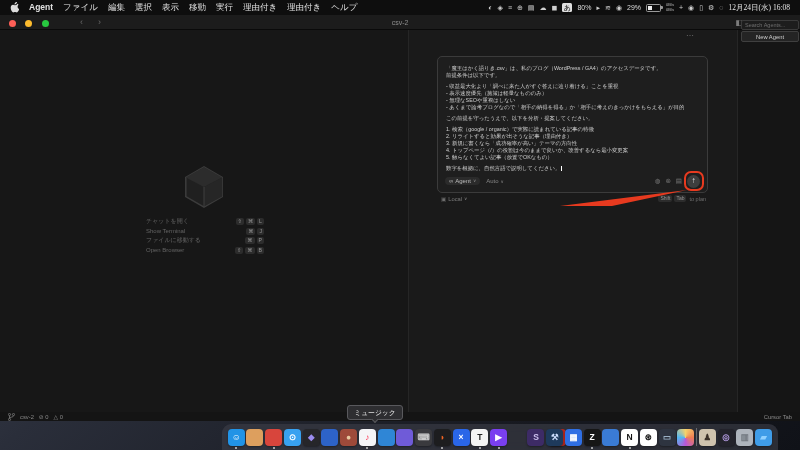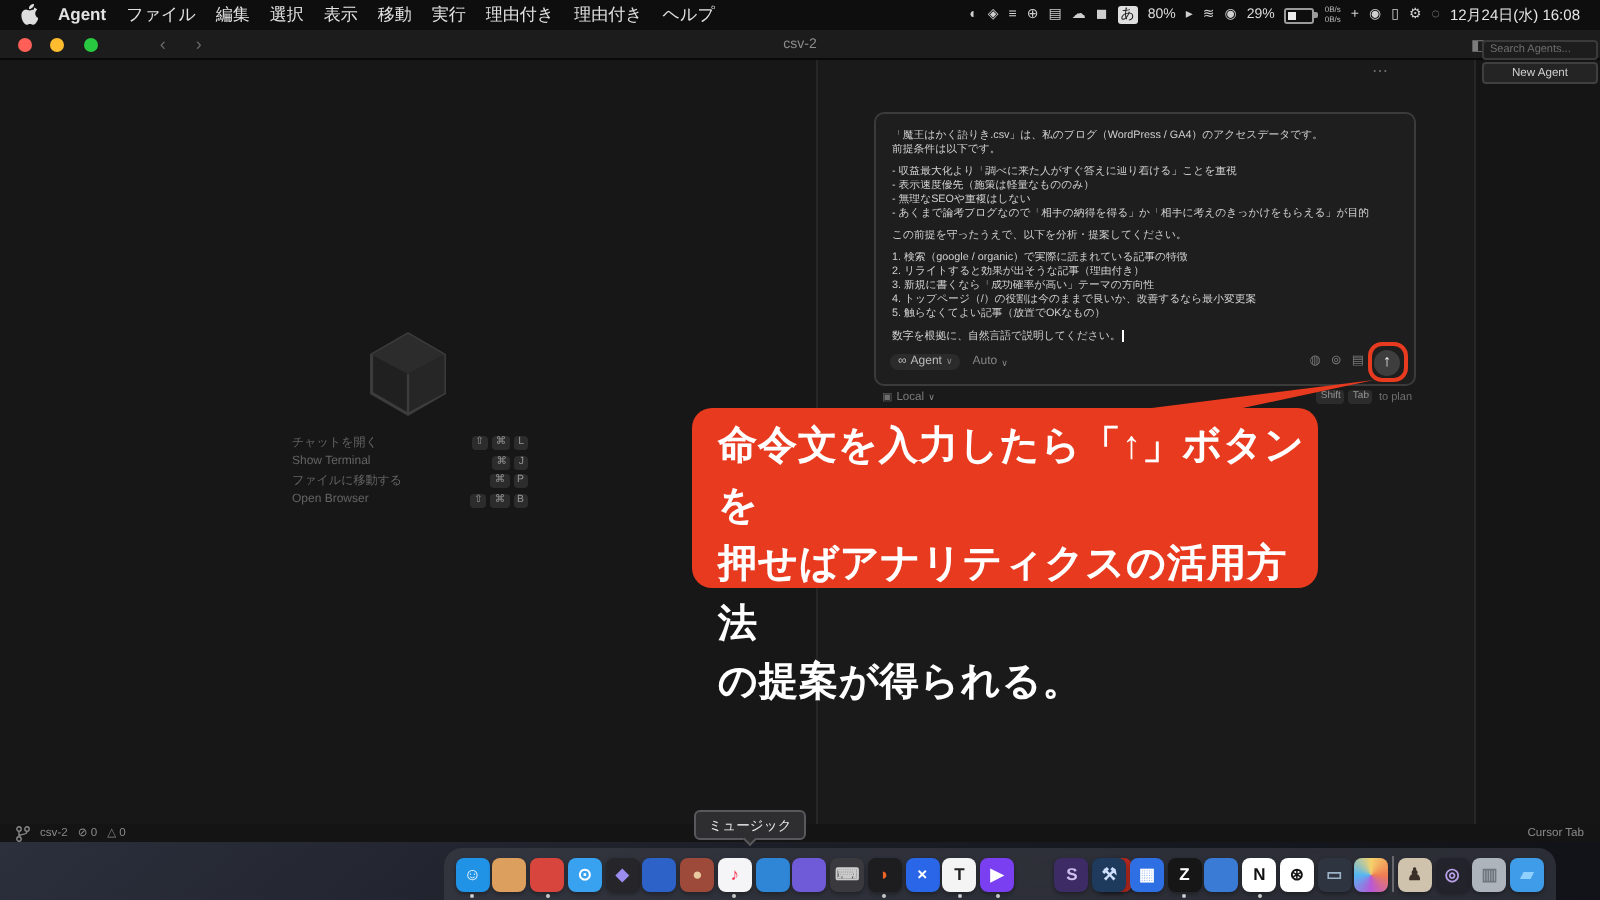--- a/index.html
+++ b/index.html
@@ -12,21 +12,21 @@
   .menu-item{white-space:nowrap;}
   .menu-item.bold{font-weight:bold;}
   .mb-right{margin-left:auto;display:flex;align-items:center;gap:5px;}
   .mb-ic{color:#cfcfcf;font-size:7px;line-height:1;}
   .mb-pct{color:#dcdcdc;font-size:7px;}
   .ime{background:#dfdfdf;color:#111;font-size:7px;line-height:9px;height:9px;padding:0 1.5px;border-radius:1.5px;}
   .battery{position:relative;width:13px;height:6px;border:1px solid #9a9a9a;border-radius:1.5px;}
   .battery i{position:absolute;left:1px;top:1px;bottom:1px;width:3.5px;background:#ececec;}
   .battery em{position:absolute;right:-2.5px;top:1.5px;width:1.5px;height:3px;background:#9a9a9a;border-radius:0 1px 1px 0;}
   .net{display:flex;flex-direction:column;align-items:flex-end;font-size:4px;line-height:4.5px;color:#bdbdbd;}
-  .mb-clock{color:#e6e6e6;font-size:7.5px;white-space:nowrap;}
+  .mb-clock{color:#e6e6e6;font-size:7.5px;white-space:nowrap;font-family:Liberation Serif, serif;}
   
   .titlebar{position:absolute;top:15px;left:0;right:0;height:14px;background:#1c1c1c;border-bottom:1px solid #0a0a0a;
     display:flex;align-items:center;padding:0 9px;z-index:5;}
   .lights span{display:inline-block;width:7px;height:7px;border-radius:50%;margin-right:5px;}
   .nav-arrows{margin-left:26px;display:flex;gap:15px;color:#6b6b6b;font-size:9px;line-height:1;}
   .win-title{position:absolute;left:50%;transform:translateX(-50%);color:#8d8d8d;font-size:7px;}
   .tb-icons{margin-left:auto;display:flex;gap:5px;color:#7c7c7c;font-size:7.5px;}
   
   .workspace{position:absolute;top:29px;left:0;width:800px;height:383px;background:#171717;z-index:2;}
   .chatpanel{position:absolute;top:29px;left:408px;width:329px;height:383px;background:#1a1a1a;border-left:1px solid #262626;z-index:3;}
@@ -271,25 +271,20 @@
           <span class="kcap">Tab</span>
         </span>
       <span class="hint-text">to plan</span>
     </span>
   </div>
 
   <div class="ann-ring"></div>
   <svg class="arrow-svg" width="150" height="26">
     <polygon points="10,22 137,6 62,22" fill="#e73a1f"></polygon>
   </svg>
-  <div class="callout" id="callout" style="background: rgb(231, 58, 31);">
-    <div>命令文を入力したら「↑」ボタンを</div>
-    <div>押せばアナリティクスの活用方法</div>
-    <div>の提案が得られる。</div>
-  </div>
 
   <div class="statusbar">
     <span style="display:flex;align-items:center;">
       <svg width="7" height="8" viewBox="0 0 7 8">
           <circle cx="1.5" cy="1.5" r="1.1" fill="none" stroke="#888" stroke-width="0.7"></circle>
           <circle cx="1.5" cy="6.5" r="1.1" fill="none" stroke="#888" stroke-width="0.7"></circle>
           <circle cx="5.5" cy="1.5" r="1.1" fill="none" stroke="#888" stroke-width="0.7"></circle>
           <path d="M5.5 2.7C5.5 4.8 1.5 3.6 1.5 5.3M1.5 2.7v2.6" stroke="#888" stroke-width="0.7" fill="none"></path>
         </svg>
     </span>

